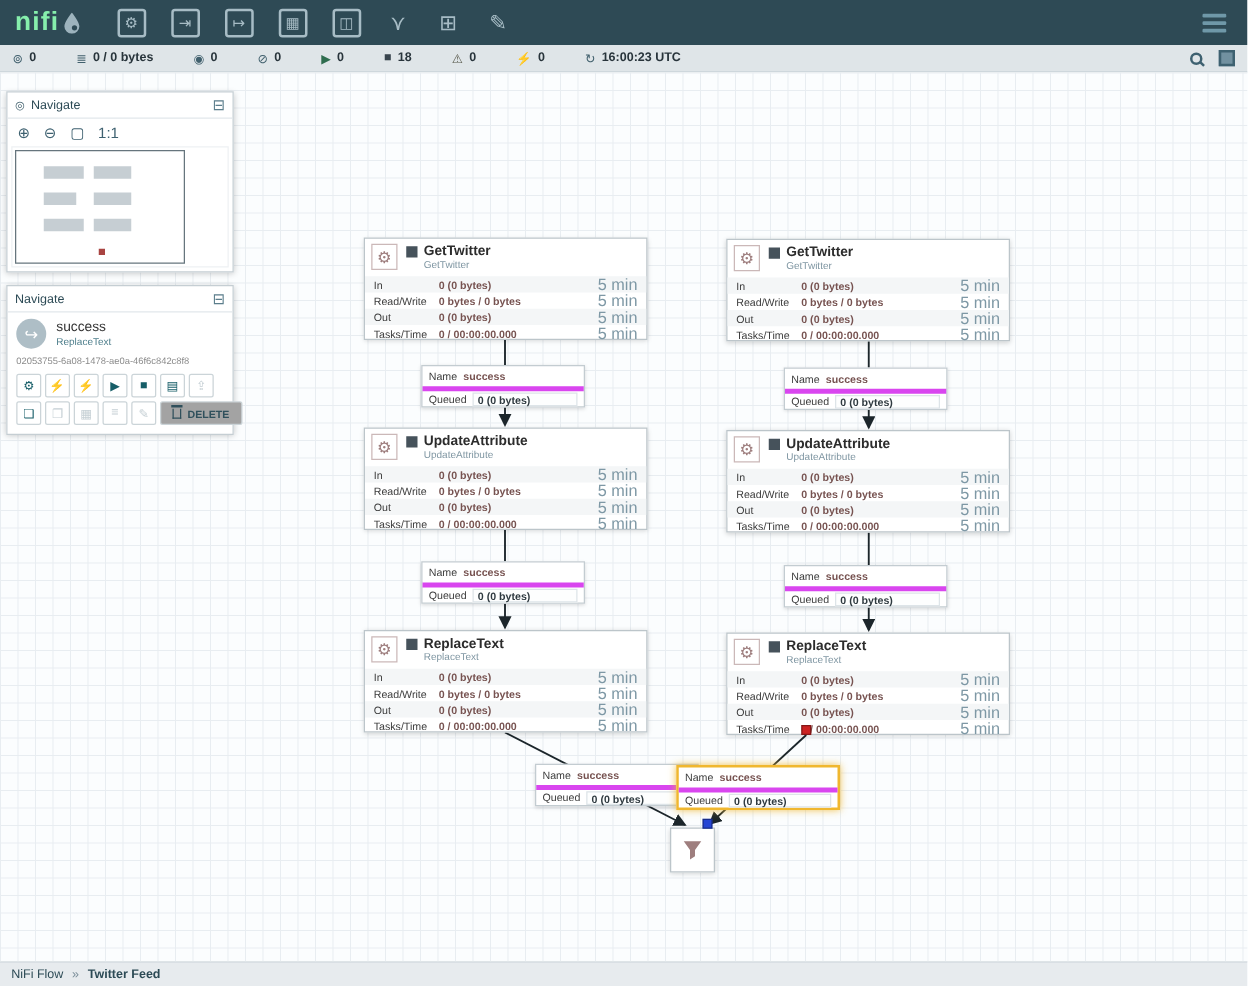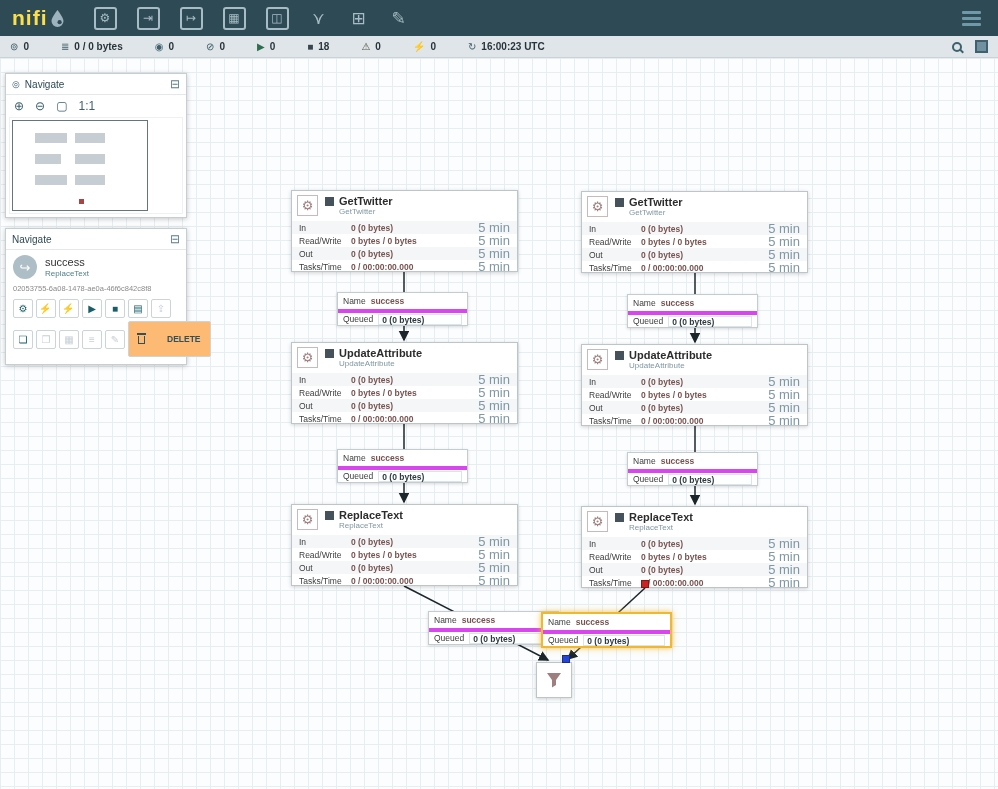--- a/index.html
+++ b/index.html
@@ -3,21 +3,21 @@
 <meta charset="utf-8">
 <style>
 *{margin:0;padding:0;box-sizing:border-box}
 html,body{width:998px;height:789px;overflow:hidden}
 body{font-family:"Liberation Sans",sans-serif;background:#fff}
 .app{width:998px;height:789px;display:flex;flex-direction:column}
 
 
 .top-bar{flex:0 0 36px;height:36px;background:#2e4a55;display:flex;align-items:center;padding:0 12px}
 .logo{display:flex;align-items:center;gap:3px;margin-right:30px}
-.logo-text{color:#fde047;font-size:21px;font-weight:bold;letter-spacing:1px;line-height:36px}
+.logo-text{color:#86efac;font-size:21px;font-weight:bold;letter-spacing:1px;line-height:36px}
 .toolbar-icons{display:flex;align-items:center;gap:20px}
 .tool{color:#a7bcc5;font-size:17px;display:flex;align-items:center;justify-content:center;cursor:pointer;min-width:20px;height:24px}
 .tool.boxed{width:23px;height:23px;border:2px solid #a7bcc5;border-radius:3px;font-size:12px}
 .hamburger{margin-left:auto;display:flex;flex-direction:column;gap:3px;cursor:pointer;padding:5px}
 .hamburger .bar{width:19px;height:3px;background:#6f98a8;border-radius:1px}
 
 
 .status-bar{flex:0 0 22px;height:22px;background:#dfe5e8;border-bottom:1px solid #c9d2d7;display:flex;align-items:center;padding:0 10px;font-size:10px}
 .status-items{display:flex;align-items:center}
 .status-item{display:flex;align-items:center;gap:5px;margin-right:32px}
@@ -84,21 +84,21 @@
 .operate-body{padding:5px 7px 7px}
 .op-selection{display:flex;align-items:center;gap:8px}
 .op-sel-icon{width:24px;height:24px;border-radius:50%;background:#aebec6;color:#fff;font-size:13px;display:flex;align-items:center;justify-content:center;flex:0 0 24px}
 .op-sel-name{font-size:11px;color:#333;line-height:13px}
 .op-sel-type{font-size:8px;color:#4f7f8c;line-height:9px}
 .op-id{font-size:7.5px;color:#8a8a8a;margin:5px 0 6px;white-space:nowrap}
 .op-row{display:flex;gap:3px;margin-top:3px;align-items:center}
 .op-row-list{display:flex;gap:3px}
 .op-btn{width:20px;height:19px;border:1px solid #cbd4d8;background:#fff;border-radius:2px;font-size:10px;color:#175e68;display:flex;align-items:center;justify-content:center;cursor:pointer;padding:0;font-family:inherit}
 .op-btn.disabled{color:#c6d0d5}
-.delete-btn{height:36px;border:1px solid #cbd4d8;background:#fdba74;border-radius:2px;font-size:8.5px;font-weight:bold;color:#30505c;display:flex;align-items:center;gap:22px;padding:0 9px;margin-left:auto;cursor:pointer;font-family:inherit}
+.delete-btn{height:19px;border:1px solid #cbd4d8;background:#a3a3a3;border-radius:2px;font-size:8.5px;font-weight:bold;color:#30505c;display:flex;align-items:center;gap:5px;padding:0 9px;margin-left:auto;cursor:pointer;font-family:inherit}
 .trash-icon{width:7px;height:8px;border:1px solid #30505c;border-top:none;position:relative;margin-top:1px}
 .trash-icon::before{content:"";position:absolute;left:-2px;right:-2px;top:-3px;height:2px;background:#30505c}
 
 
 .breadcrumb-bar{flex:0 0 20px;height:20px;background:#e7ebee;border-top:1px solid #ccd4d9;display:flex;align-items:center;gap:7px;padding:0 9px;font-size:10px;color:#2c4a55}
 .crumb-current{font-weight:bold}
 .crumb-sep{color:#7d909b}
 </style>
 </head>
 <body>
@@ -566,14 +566,19 @@
           <button class="delete-btn">
             <span class="trash-icon"></span>
             <span>DELETE</span>
           </button>
         </div>
       </div>
     </div>
 
   </div>
 
+  <div class="breadcrumb-bar">
+    <span>NiFi Flow</span>
+    <span class="crumb-sep">»</span>
+    <span class="crumb-current">Twitter Feed</span>
+  </div>
 
 </div>
 
 </body></html>

